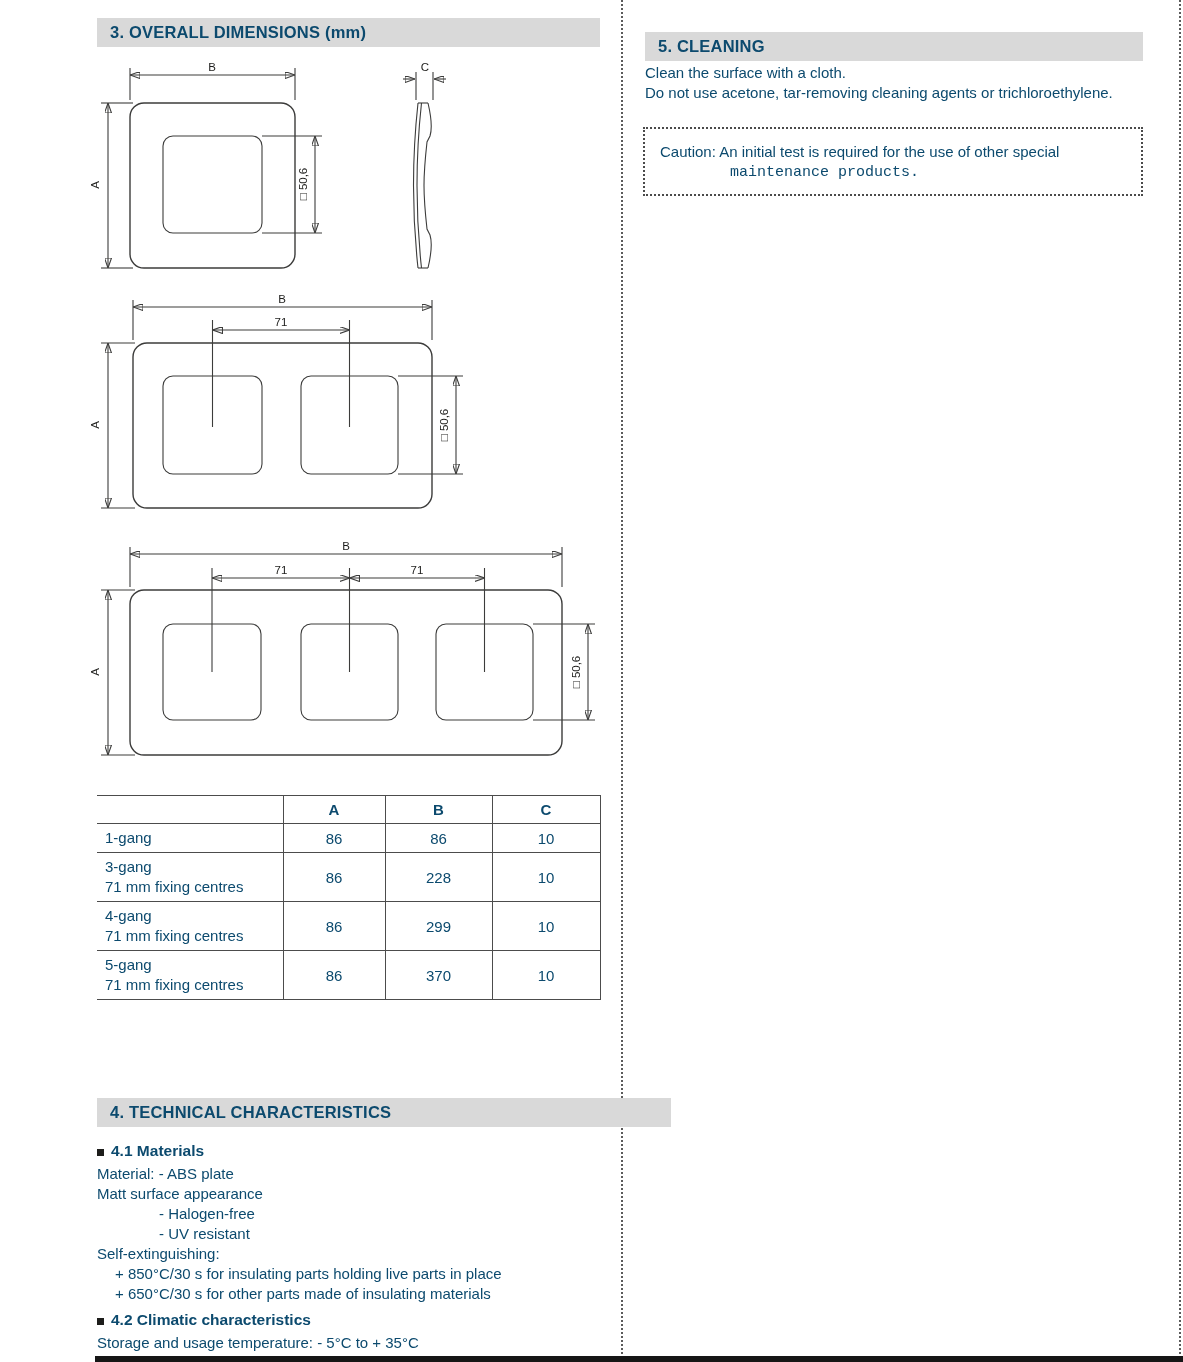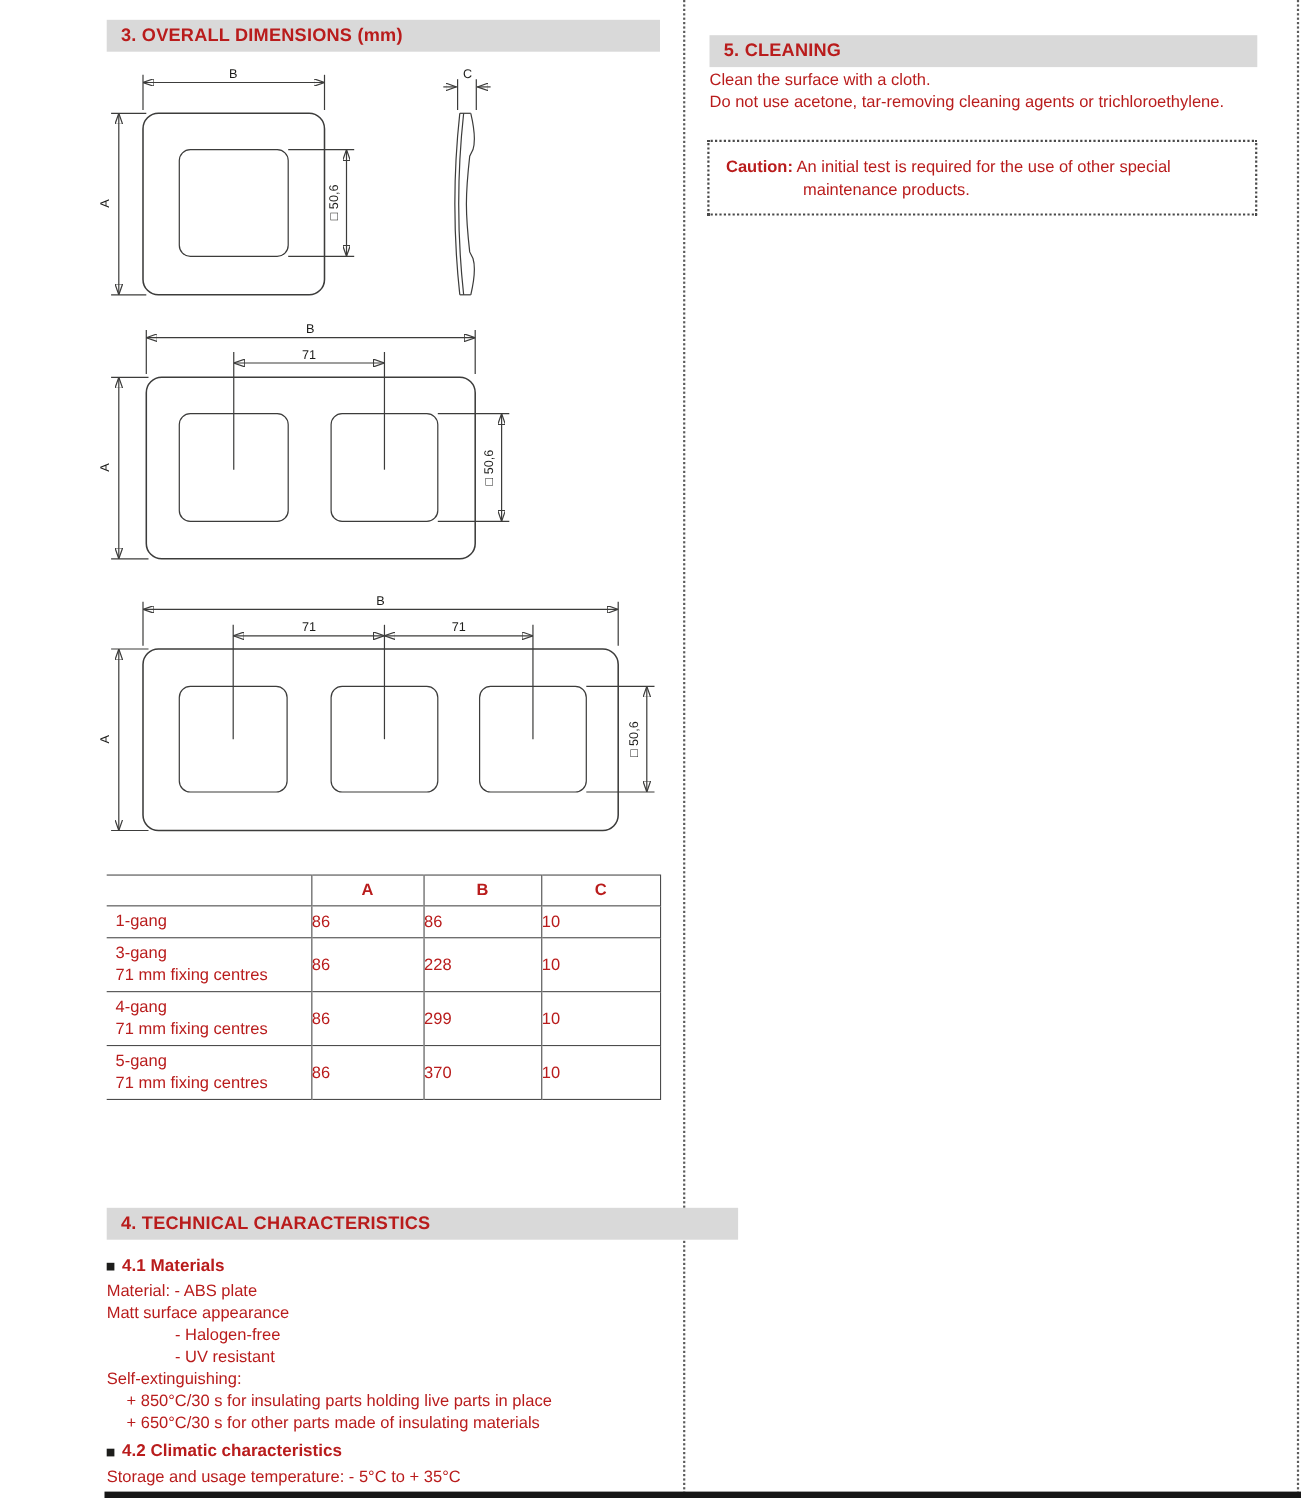--- a/index.html
+++ b/index.html
@@ -1,48 +1,48 @@
 <!DOCTYPE html>
 <html><head>
 <meta charset="utf-8">
 <style>
   html,body{margin:0;padding:0;background:#ffffff;}
   .page{
     position:relative;width:1183px;height:1362px;background:#ffffff;
-    font-family:"Liberation Sans",sans-serif;color:#b91c1c;overflow:hidden;
+    font-family:"Liberation Sans",sans-serif;color:#0c4a6e;overflow:hidden;
   }
   .abs{position:absolute;}
   
   .vdivider{position:absolute;top:0;bottom:0;width:0;border-left:2px dotted #5b5b5b;}
   
   .footer-rule{position:absolute;left:95px;right:0;bottom:0;height:6px;background:#161616;}
   
   .sec-header{
     background:#d9d9d9;height:29px;line-height:29px;
     font-size:16.5px;font-weight:700;padding-left:13px;box-sizing:border-box;
     letter-spacing:.2px;
   }
   
   .txt{font-size:15px;line-height:20px;}
-  .bold{font-weight:700;text-align:center;}
+  .bold{font-weight:400;text-align:center;}
   
   .caution-box{
     border:2px dotted #4a4a4a;box-sizing:border-box;
     padding:12px 10px 10px 15px;font-size:15px;line-height:21px;
   }
-  .caution-line2{margin-left:70px;}
+  .caution-line2{margin-left:70px;font-family:Liberation Mono, monospace;}
   
   table.dims{border-collapse:collapse;width:503px;table-layout:fixed;font-size:15px;}
   table.dims th,table.dims td{padding:0;vertical-align:middle;font-weight:400;}
   table.dims thead th{font-weight:700;text-align:center;}
   table.dims tr{border-top:1.5px solid #4c4c4c;}
   table.dims tr.last{border-bottom:1.5px solid #4c4c4c;}
   table.dims .vline{border-left:1.5px solid #4c4c4c;}
   table.dims .rline{border-right:1.5px solid #4c4c4c;}
-  table.dims td.num{text-align:left;}
+  table.dims td.num{text-align:center;}
   table.dims td.lbl{padding:4px 4px 4px 8px;line-height:20px;margin-top:26px;}
   tr.hrow{height:28px;} tr.h1{height:29px;} tr.h2{height:49px;}
   
   .bullet{display:inline-block;width:7px;height:7px;background:#1d1d1b;margin-right:7px;}
   .sub-title{font-size:15.5px;font-weight:700;}
   .ind62{margin-left:62px;} .ind18{margin-left:18px;}
   
   svg.draw{position:absolute;overflow:visible;}
   svg.draw *{vector-effect:non-scaling-stroke;}
   svg.draw path,svg.draw rect,svg.draw line{fill:none;stroke:#3c3c3b;stroke-width:1.1;}

